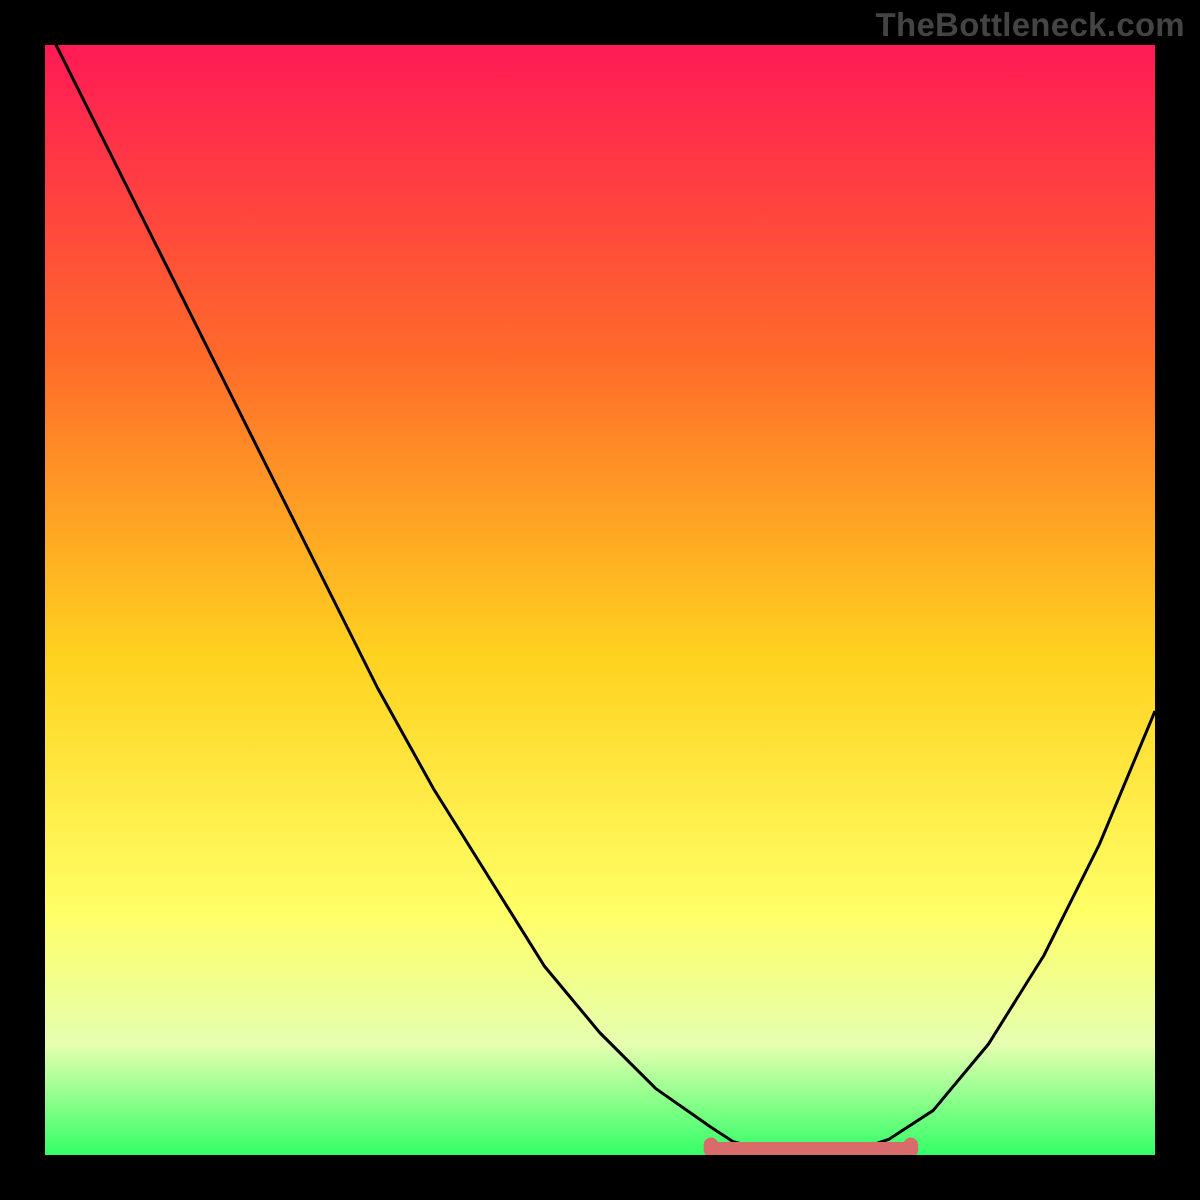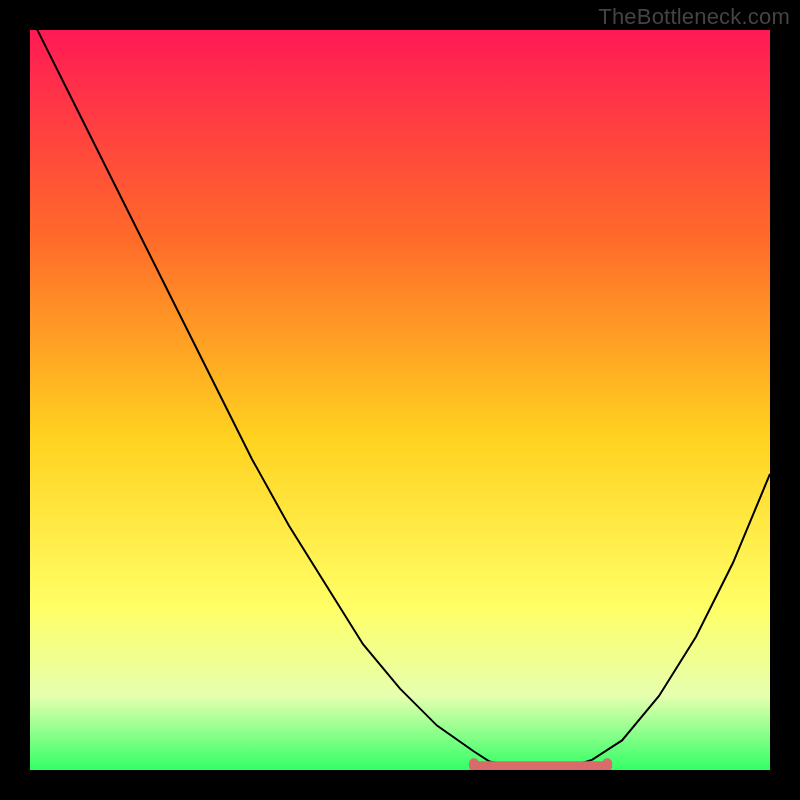--- a/index.html
+++ b/index.html
@@ -15,21 +15,21 @@
     width: 800px;
     height: 800px;
     background: #000;
   }
   .watermark {
     position: absolute;
     top: 4px;
     right: 10px;
     color: #444;
     font-size: 22px;
-    font-weight: normal;
+    font-weight: bold;
     letter-spacing: 0.2px;
     z-index: 5;
   }
   .plot {
     position: absolute;
     left: 30px;
     top: 30px;
     width: 740px;
     height: 740px;
     overflow: hidden;

